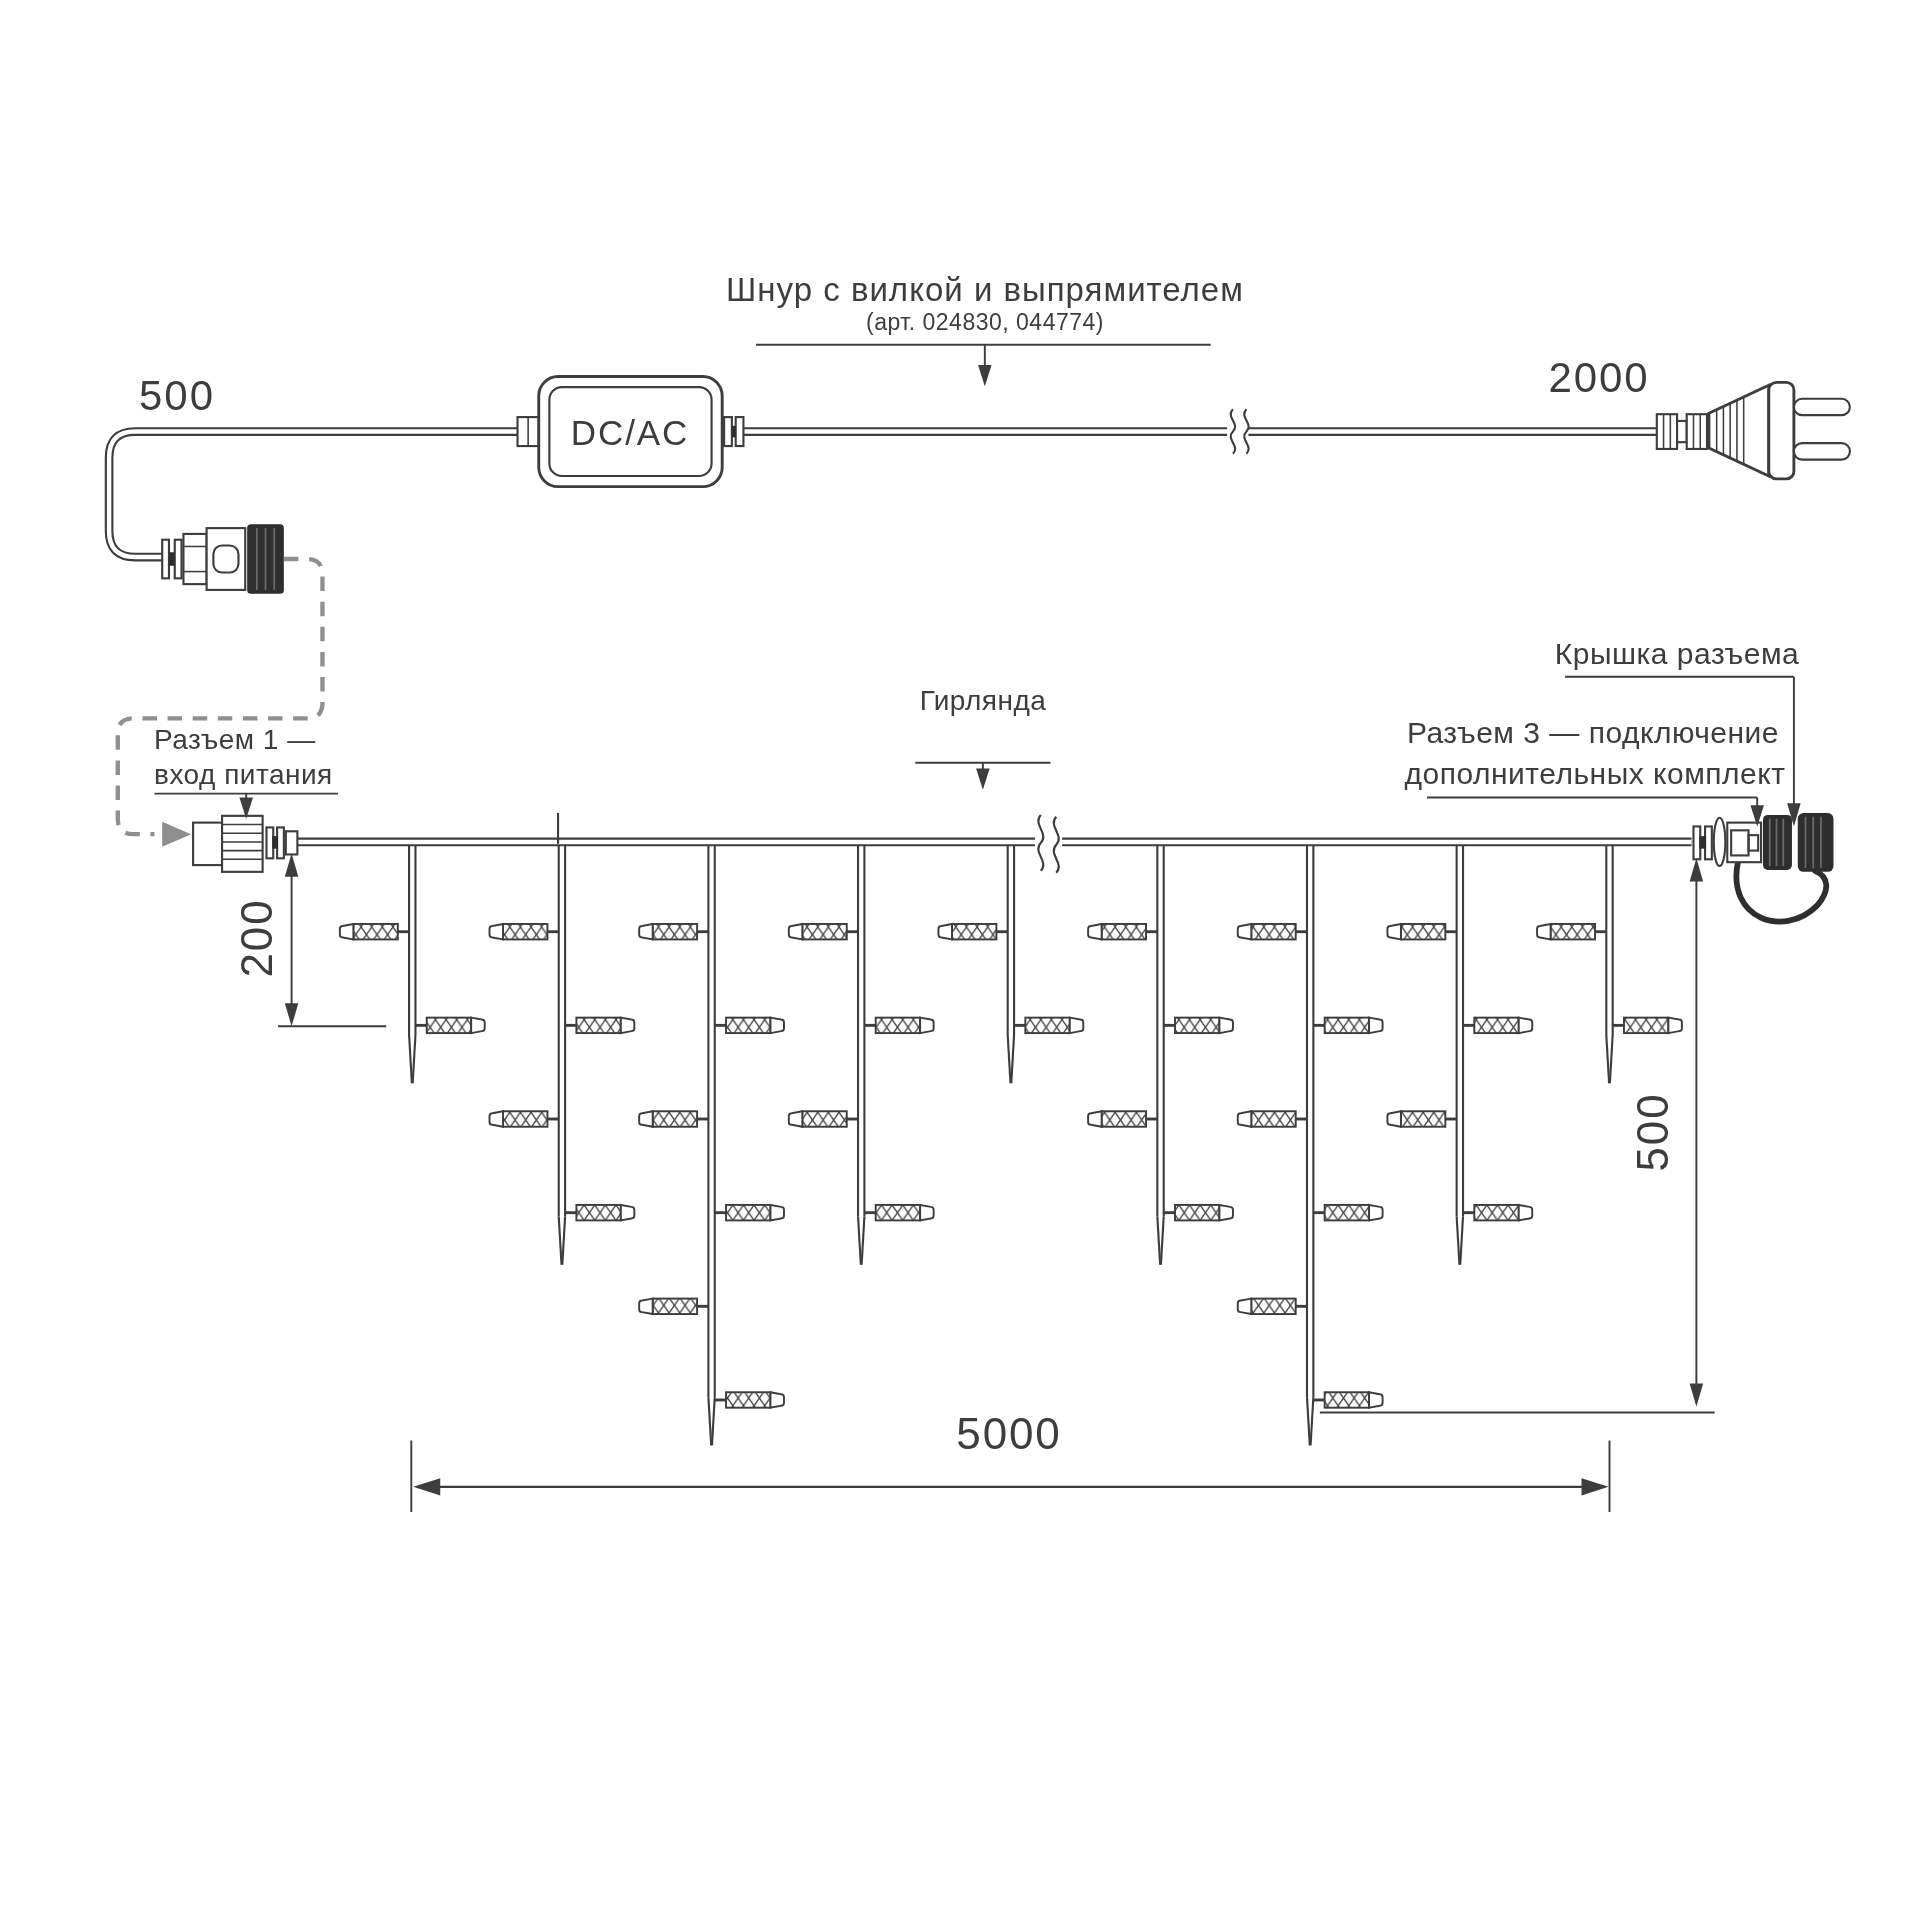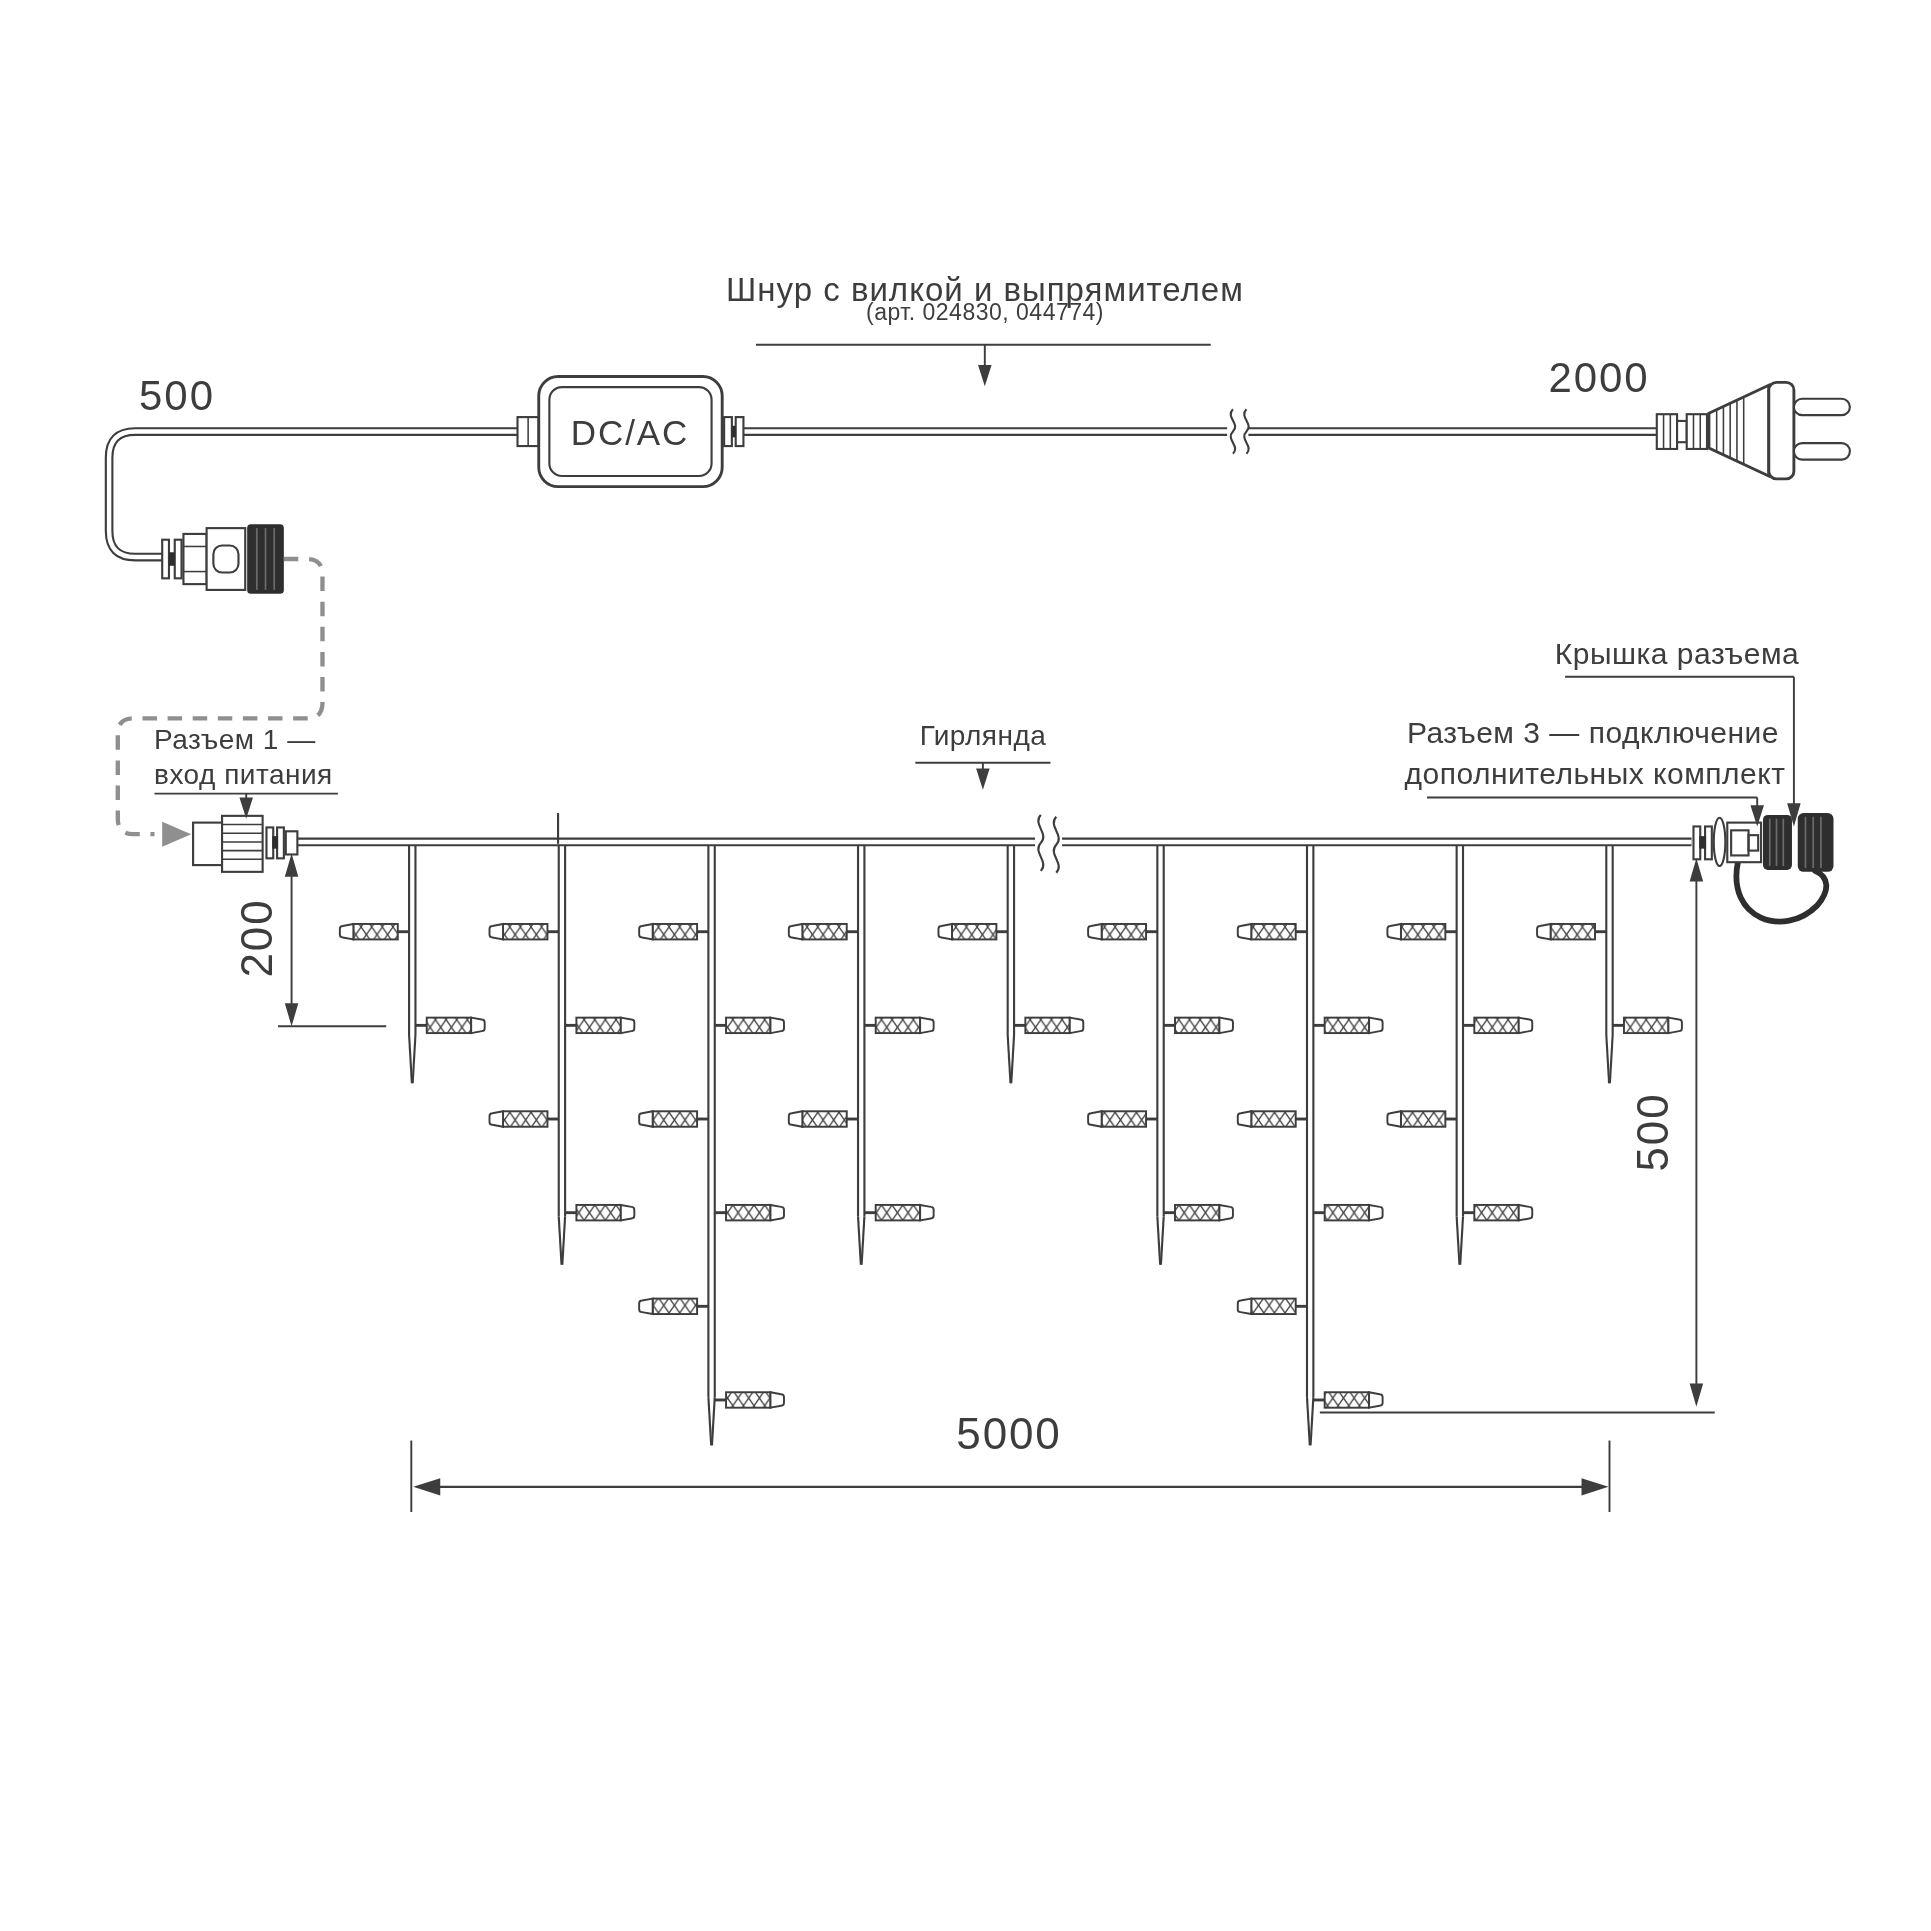--- a/index.html
+++ b/index.html
@@ -349,28 +349,28 @@
   </g>
 
   <g>
     <line class="t2" x1="1621" y1="701" x2="1858" y2="701"></line>
     <line class="t2" x1="1858" y1="701" x2="1858" y2="834"></line>
     <polygon class="fa" points="1858,856 1851,832 1865,832"></polygon>
   </g>
 </svg>
 
 <div class="lbl ctr fs34" style="left:985px;top:273px;">Шнур с вилкой и выпрямителем</div>
-<div class="lbl ctr fs24" style="left:985px;top:301px;">(арт. 024830, 044774)</div>
+<div class="lbl ctr fs24" style="left:985px;top:311px;">(арт. 024830, 044774)</div>
 <div class="lbl ctr fs44" style="left:177px;top:375px;">500</div>
 <div class="lbl ctr fs44" style="left:1599px;top:357px;">2000</div>
 <div class="lbl mid fs42" style="left:630px;top:432px;">DC/AC</div>
 
 <div class="lbl fs29" style="left:154px;top:726px;">Разъем 1 —</div>
 <div class="lbl fs29" style="left:154px;top:761px;">вход питания</div>
-<div class="lbl ctr fs29" style="left:983px;top:722px;">Гирлянда</div>
+<div class="lbl ctr fs29" style="left:983px;top:687px;">Гирлянда</div>
 <div class="lbl ctr fs31" style="left:1593px;top:718px;">Разъем 3 — подключение</div>
 <div class="lbl ctr fs31" style="left:1595px;top:759px;">дополнительных комплект</div>
 <div class="lbl ctr fs31" style="left:1677px;top:639px;">Крышка разъема</div>
 
 <div class="lbl rot fs46" style="left:257px;top:938px;">200</div>
 <div class="lbl rot fs46" style="left:1653px;top:1132px;">500</div>
 <div class="lbl ctr fs46" style="left:1009px;top:1412px;">5000</div>
 
 </div>
 

